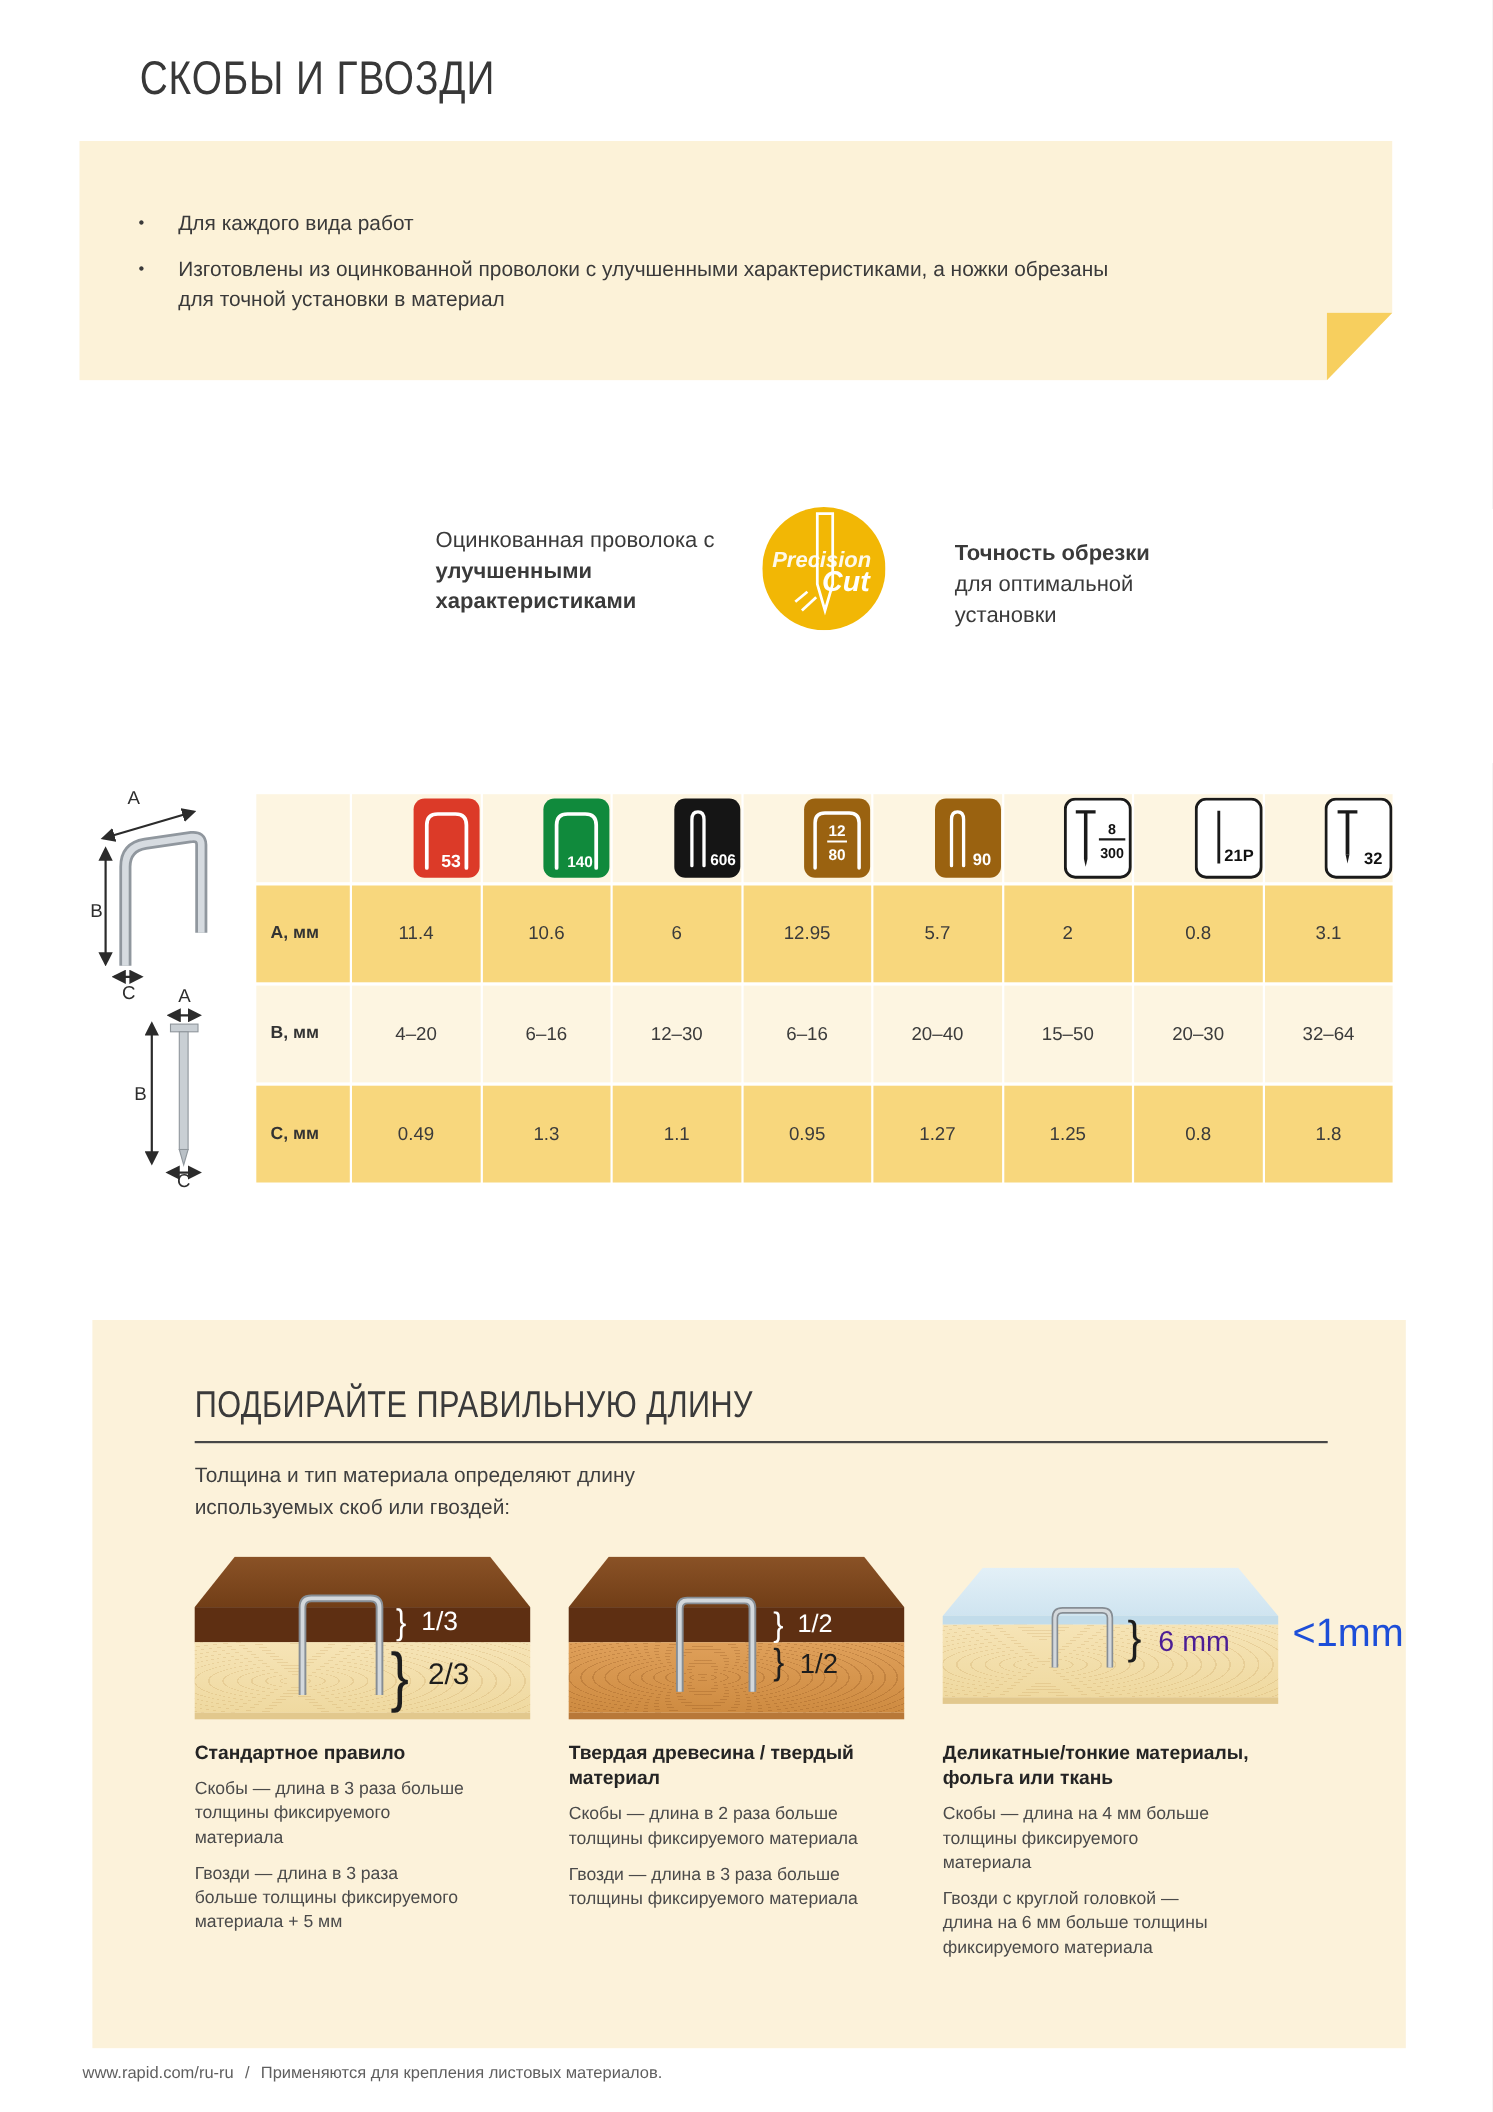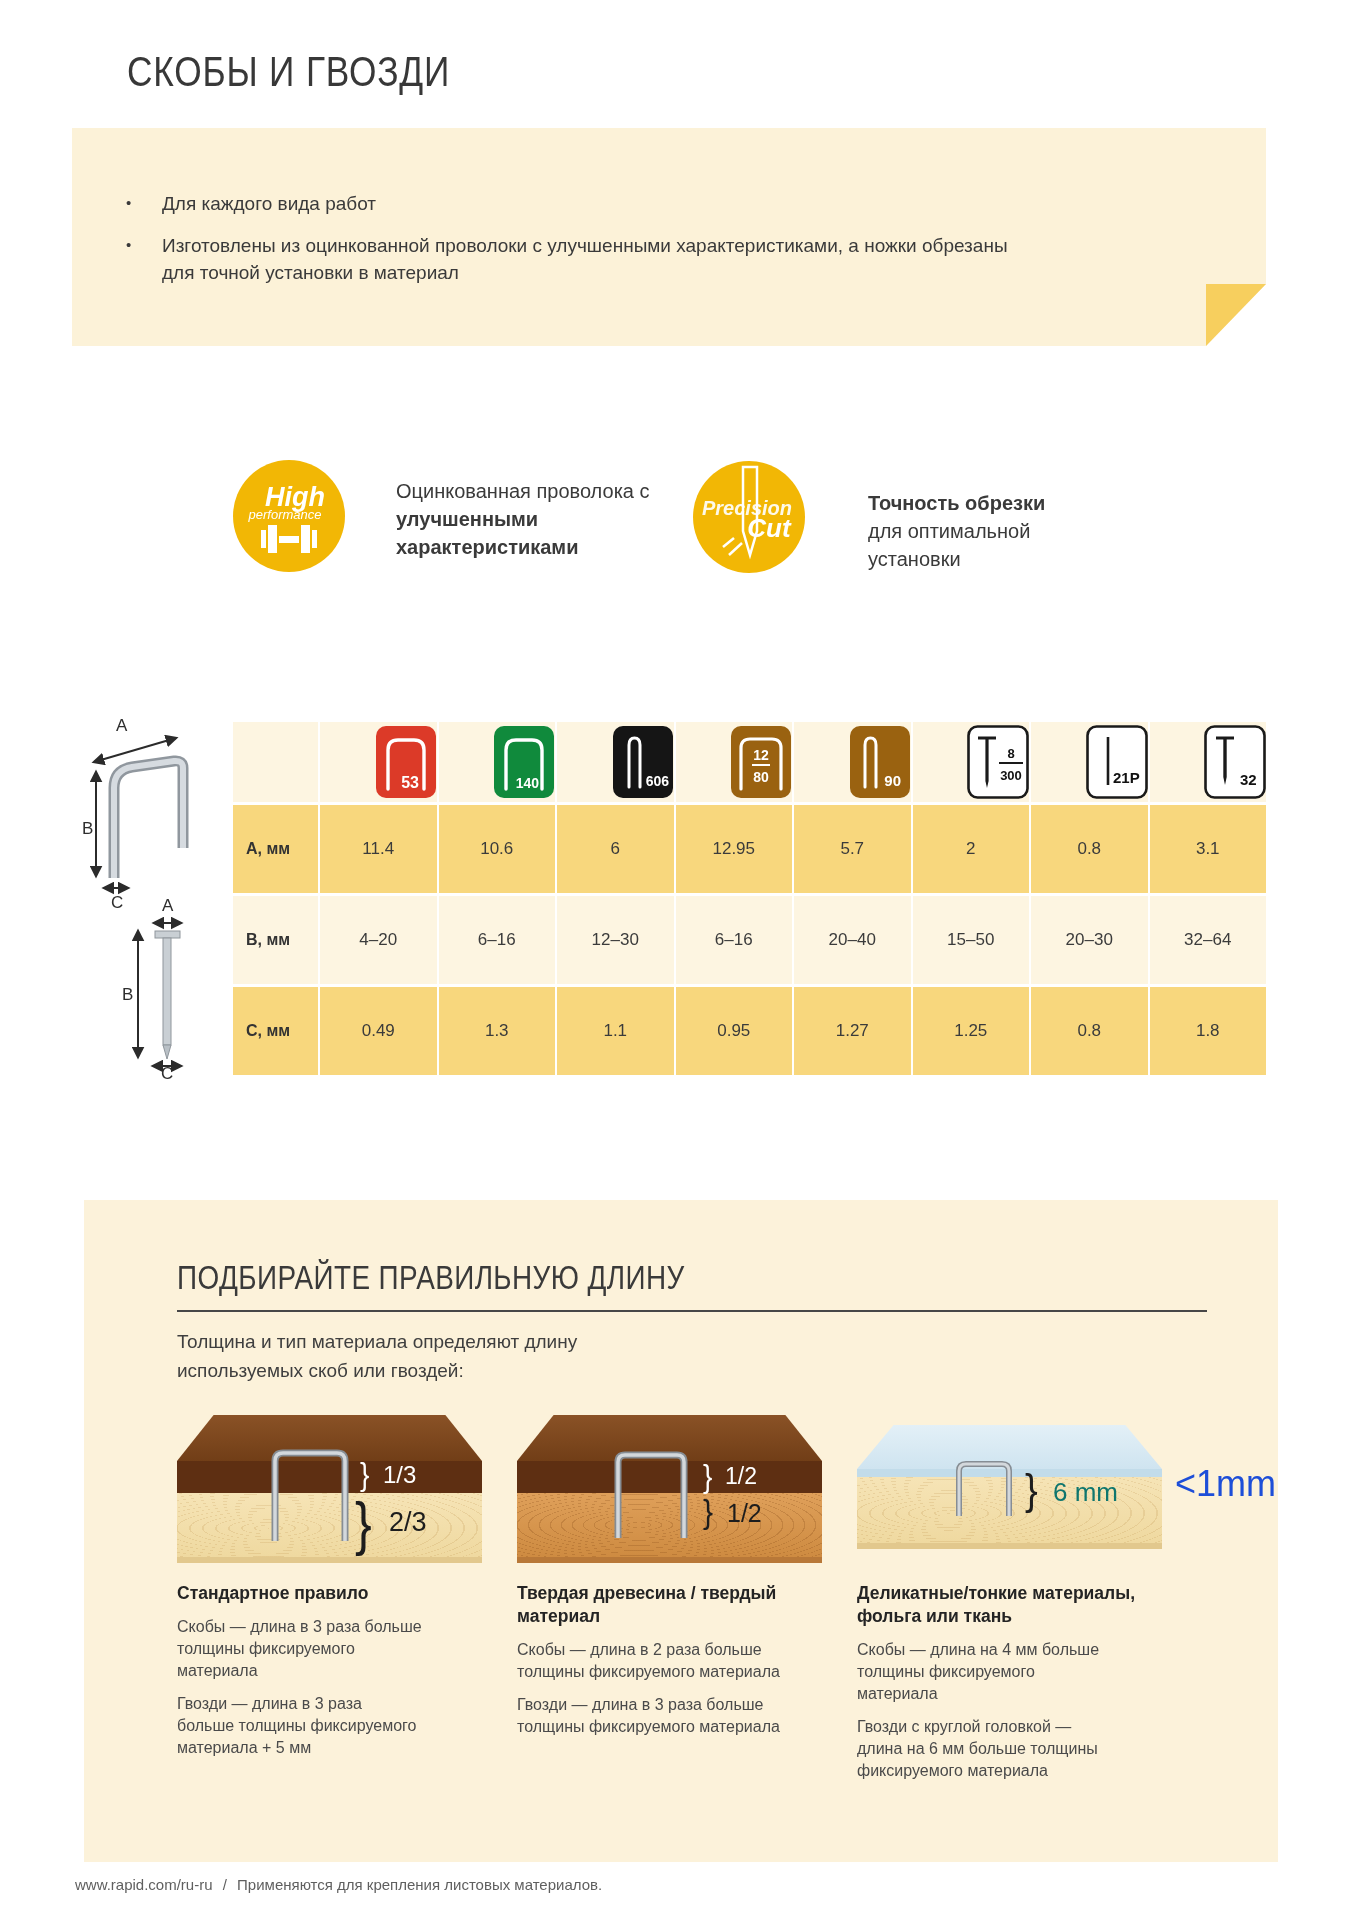--- a/index.html
+++ b/index.html
@@ -120,34 +120,20 @@
         <span class="bullet-text">Для каждого вида работ</span>
       </div>
       <div class="bullet-row">
         <span class="bullet-dot">•</span>
         <span class="bullet-text">Изготовлены из оцинкованной проволоки с улучшенными характеристиками, а ножки обрезаны для точной установки в материал</span>
       </div>
     </div>
   </div>
   <div class="fold"></div>
 
-  <div class="feature-circle" style="left:233px;top:460px;">
-    <svg width="112" height="112" viewBox="0 0 112 112">
-      <circle cx="56" cy="56" r="56" fill="var(--brand_yellow)"></circle>
-      <text x="62" y="46" text-anchor="middle" font-style="italic" font-weight="bold" font-size="27" fill="#ffffff">High</text>
-      <text x="52" y="59" text-anchor="middle" font-style="italic" font-size="13" fill="#ffffff">performance</text>
-      <g fill="#ffffff">
-        <rect x="28" y="70" width="5" height="18"></rect>
-        <rect x="35" y="65" width="9" height="28"></rect>
-        <rect x="46" y="76" width="20" height="7"></rect>
-        <rect x="68" y="65" width="9" height="28"></rect>
-        <rect x="79" y="70" width="5" height="18"></rect>
-      </g>
-    </svg>
-  </div>
   <div class="feat-text" style="left:396px;top:477px;">
     <span>Оцинкованная проволока с </span><b>улучшенными характеристиками</b>
   </div>
 
   <div class="feature-circle" style="left:693px;top:461px;">
     <svg width="112" height="112" viewBox="0 0 112 112">
       <circle cx="56" cy="56" r="56" fill="var(--brand_yellow)"></circle>
       <path d="M50 6 L64 6 L64 70 L57 94 L50 70 Z" fill="none" stroke="#ffffff" stroke-width="2.5"></path>
       <line x1="36" y1="94" x2="49" y2="82" stroke="#ffffff" stroke-width="2.5"></line>
       <line x1="30" y1="86" x2="41" y2="77" stroke="#ffffff" stroke-width="2.5"></line>
@@ -355,21 +341,21 @@
         <div class="wood">
           <div class="surf" style="top:10px;height:44px;background:linear-gradient(180deg,#E3F0F7,#CFE4F0);"></div>
           <div class="layer" style="top:54px;height:8px;background:var(--foil_front);"></div>
           <div class="layer grain-light" style="top:62px;height:66px;"></div>
           <div class="layer" style="top:128px;height:6px;background:#E2C88D;"></div>
           <svg class="staple-svg" style="left:95px;top:44px;" width="64" height="58" viewBox="0 0 64 58">
             <path d="M7 57 V12 Q7 5 14 5 H50 Q57 5 57 12 V57" fill="none" stroke="#868D94" stroke-width="6"></path>
             <path d="M7 57 V12 Q7 5 14 5 H50 Q57 5 57 12 V57" fill="none" stroke="#D3D8DC" stroke-width="3"></path>
           </svg>
           <span class="wood-label" style="left:168px;top:54px;color:#1d1d1d;font-size:38px;transform:scaleY(1.1);">}</span>
-          <span class="wood-label" style="left:196px;top:62px;color:#0f766e;font-size:26px;">6 mm</span>
+          <span class="wood-label" style="left:196px;top:62px;color:#4c1d95;font-size:26px;">6 mm</span>
           <span class="wood-label" style="left:318px;top:48px;color:#1d4ed8;font-size:36px;">&lt;1mm</span>
         </div>
         <div class="card-title">
           <span class="feat-line">Деликатные/тонкие материалы,</span>
           <span class="feat-line">фольга или ткань</span>
         </div>
         <div class="card-p">Скобы — длина на 4 мм больше толщины фиксируемого материала</div>
         <div class="card-p">Гвозди с круглой головкой — длина на 6 мм больше толщины фиксируемого материала</div>
       </div>
     </div>

